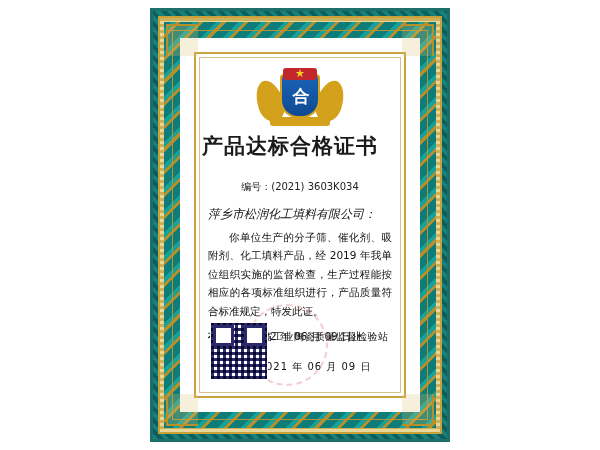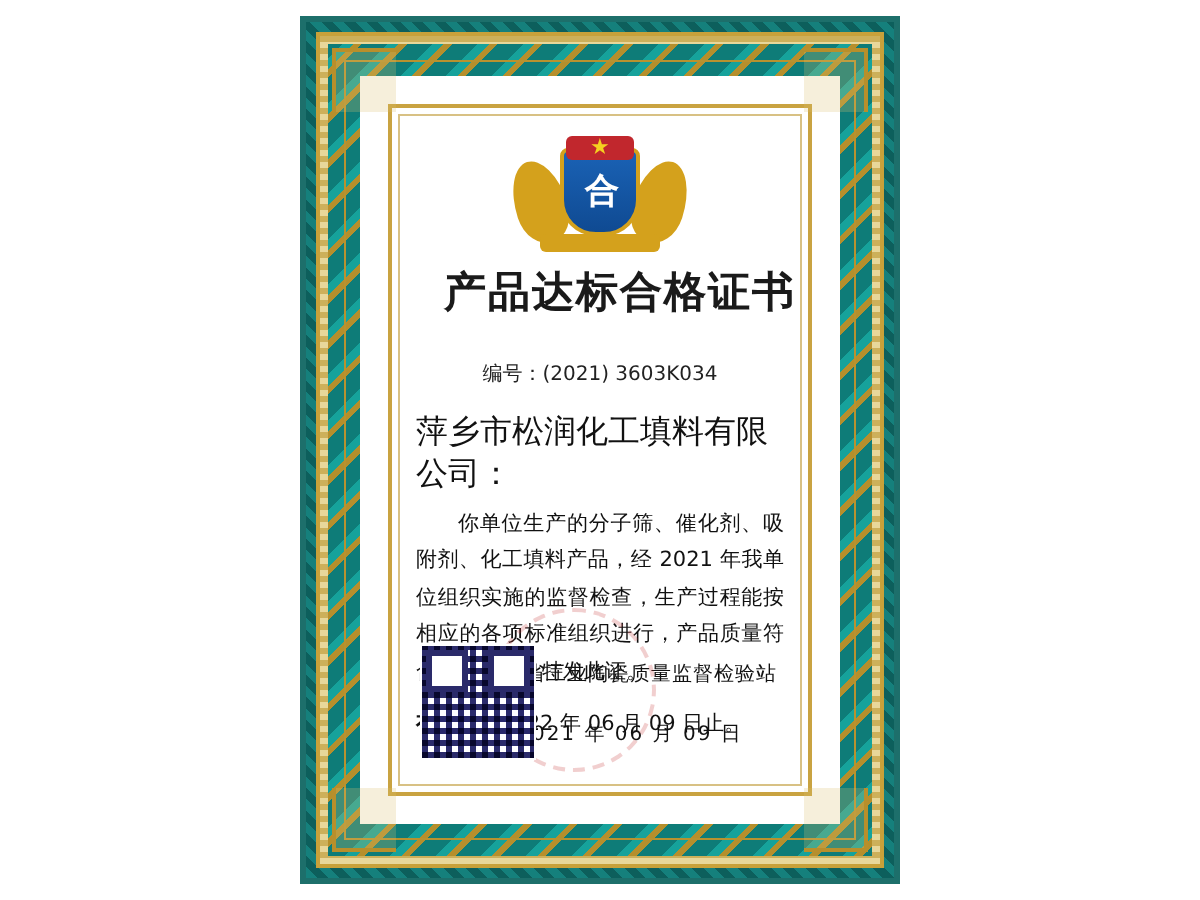--- a/index.html
+++ b/index.html
@@ -159,38 +159,39 @@
     bottom: 0;
     width: 60px;
     height: 9px;
     background: #d4a11c;
     border-radius: 3px;
   }
 
   
   .title {
     margin: 6px 0 0;
-    text-align: right;
+    text-align: left;
     font-size: 21px;
     font-weight: bold;
     color: #1a1a1a;
     letter-spacing: 1px;
     font-family: Liberation Sans, sans-serif;
   }
   .cert-no {
     margin-top: 20px;
     text-align: center;
     font-size: 10px;
     color: #222;
   }
 
   .recipient {
     margin: 12px 0 0 6px;
-    font-size: 16px;
-    color: #111;
+    font-size: 12px;
+    color: #111;
+    font-style: italic;
   }
   .body-text {
     margin: 5px 6px 0 6px;
     font-size: 10.5px;
     line-height: 1.75;
     color: #111;
     text-align: justify;
     text-indent: 21px;
   }
   .validity {
@@ -281,21 +282,21 @@
     </div>
 
     <div class="title">产品达标合格证书</div>
 
     <div class="cert-no">
       <span>编号：</span><span>(2021) 3603K034</span>
     </div>
 
     <div class="recipient">萍乡市松润化工填料有限公司：</div>
 
-    <div class="body-text">你单位生产的分子筛、催化剂、吸附剂、化工填料产品，经 2021 年我单位组织实施的监督检查，生产过程能按相应的各项标准组织进行，产品质量符合标准规定，特发此证。</div>
+    <div class="body-text">你单位生产的分子筛、催化剂、吸附剂、化工填料产品，经 2019 年我单位组织实施的监督检查，生产过程能按相应的各项标准组织进行，产品质量符合标准规定，特发此证。</div>
 
     <div class="validity">
       <span>有效期：</span><span class="val-date">2022 年 06 月 09 日止。</span>
     </div>
 
     <div class="sign-block">
       <div class="issuer">江西省工业陶瓷质量监督检验站</div>
       <div class="issue-date">2021 年 06 月 09 日</div>
     </div>
 

